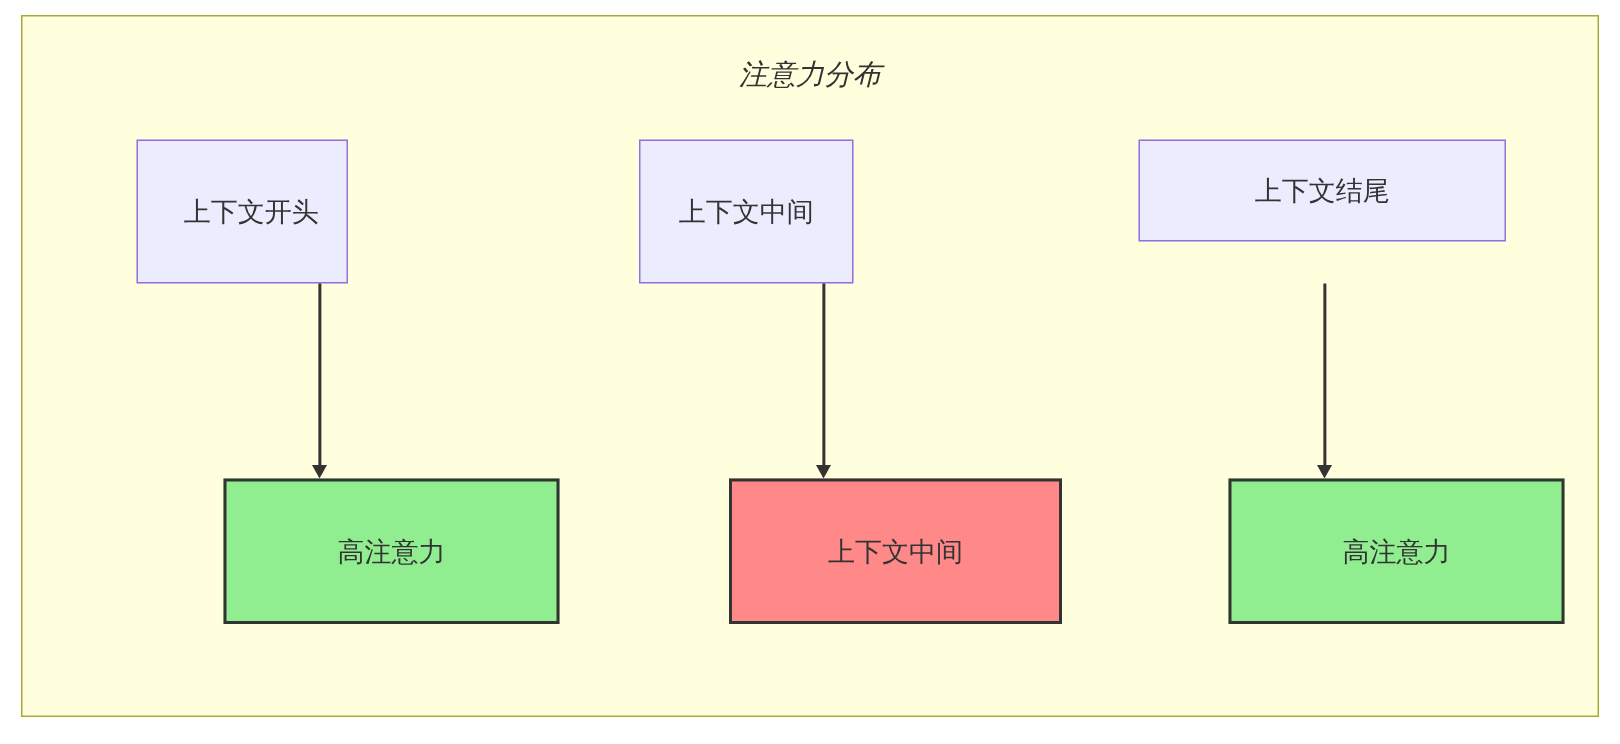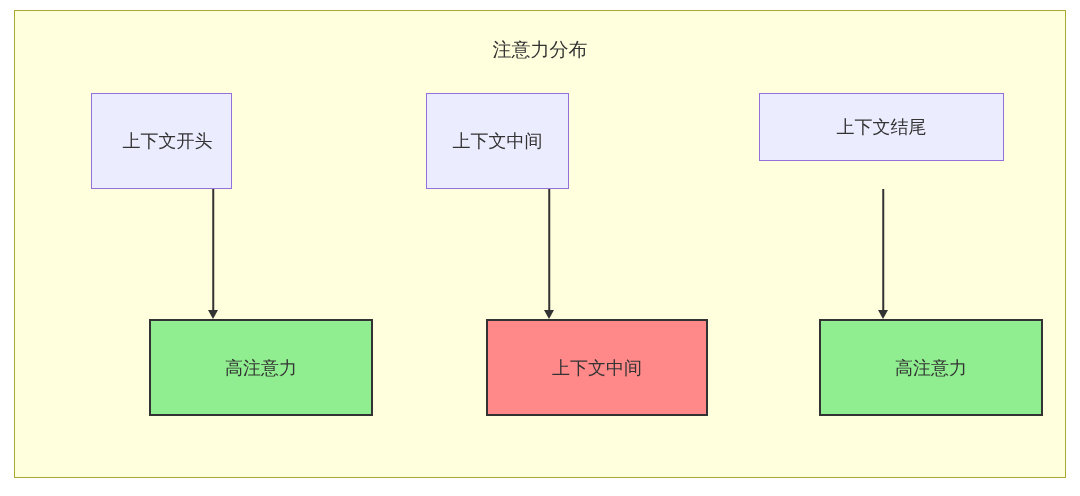--- a/index.html
+++ b/index.html
@@ -25,20 +25,21 @@
   }
 
   .diagram-title {
     position: absolute;
     left: 0;
     top: 26px;
     width: 100%;
     text-align: center;
     font-size: 19px;
     color: var(--text, #333333);
+    font-style: italic;
   }
 
   .node {
     position: absolute;
     display: flex;
     align-items: center;
     justify-content: center;
     font-size: 18px;
     color: var(--text, #333333);
     text-align: center;

